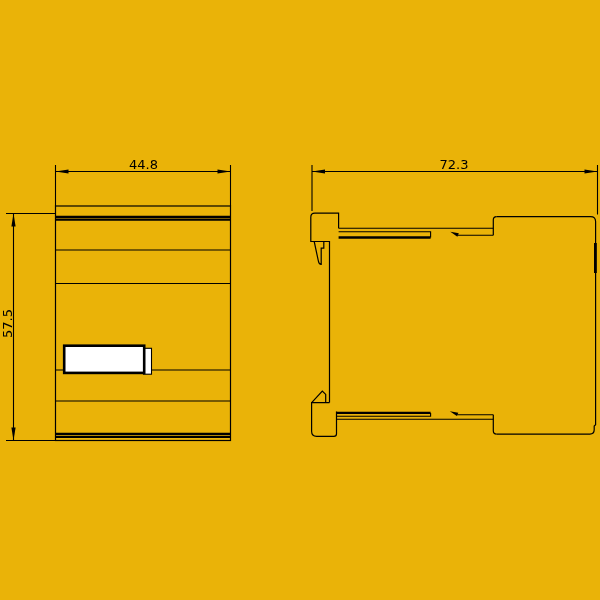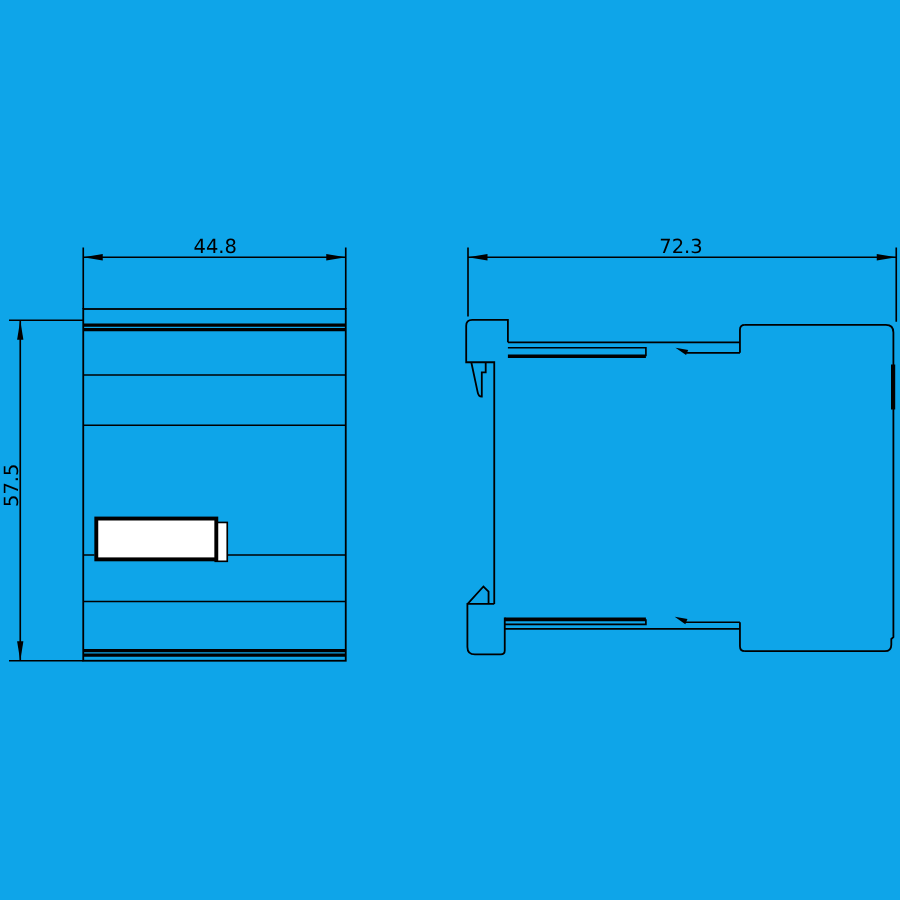--- a/index.html
+++ b/index.html
@@ -1,19 +1,19 @@
 <!DOCTYPE html>
 <html><head>
 <meta charset="utf-8">
 <style>
   html,body{margin:0;padding:0;background:#ffffff;}
   #stage{
     position:relative;
     width:600px;height:600px;
-    background:#0ea5e9;
+    background:#eab308;
     font-family:"DejaVu Sans","Liberation Sans",sans-serif;
     overflow:hidden;
   }
   svg{display:block;}
   .dim-text{
     font-family:"DejaVu Sans","Liberation Sans",sans-serif;
     font-size:13px;
     fill:#000000;
   }
 </style>

